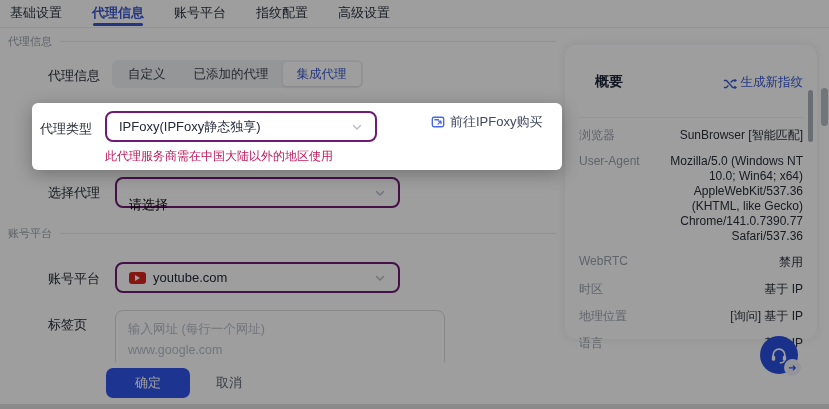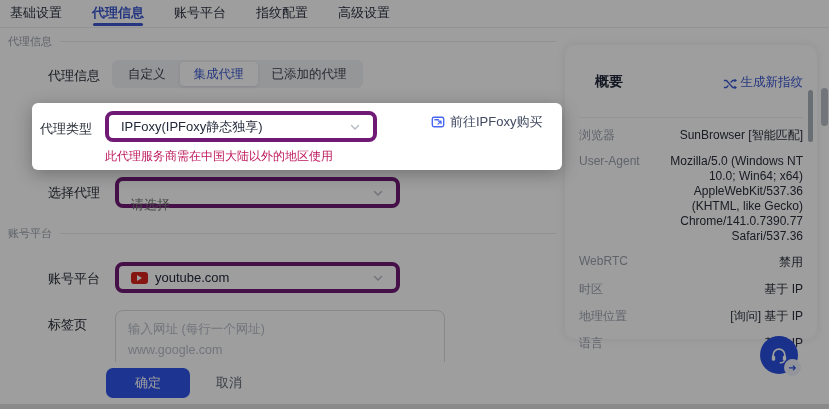--- a/index.html
+++ b/index.html
@@ -17,25 +17,25 @@
   .sec i{display:block;height:1px;background:#e9ebf0;margin-left:8px;}
   .sec1{top:34px;width:548px;}
   .sec2{top:226px;width:548px;}
   .sec i{flex:1;}
   
   .flabel{position:absolute;font-size:13px;color:#272c36;z-index:1;}
   .seg{position:absolute;left:112px;top:60px;height:28px;background:#f1f2f5;border-radius:6px;
        display:inline-flex;align-items:center;padding:0 2px;z-index:1;}
   .seg-item{font-size:12.5px;color:#3c4250;padding:0 14px;line-height:24px;border-radius:4px;cursor:pointer;white-space:nowrap;}
   .seg-item.active{background:#fff;color:#3a57cf;box-shadow:0 1px 3px rgba(30,40,80,.12);}
-  .select{position:absolute;height:31px;background:#fff;border:4px solid #701a75;border-radius:8px;
+  .select{position:absolute;height:31px;background:#fff;border:2px solid #701a75;border-radius:8px;
           box-sizing:border-box;display:flex;align-items:center;padding:0 12px;font-size:13px;color:#23293a;
           cursor:pointer;z-index:1;}
   .select .val{flex:1;white-space:nowrap;overflow:hidden;}
-  .select .ph{color:#737373;margin-top:25px;}
+  .select .ph{color:#000000;margin-top:25px;}
   .chev{flex:none;margin-left:8px;}
   .sel-proxy{left:115px;top:177px;width:285px;}
   .sel-platform{left:115px;top:262px;width:285px;}
   .yt{display:inline-block;width:17px;height:12px;background:#d9251c;border-radius:3px;position:relative;margin-right:7px;flex:none;}
   .yt::after{content:"";position:absolute;left:6px;top:3px;border-left:5px solid #fff;border-top:3px solid transparent;border-bottom:3px solid transparent;}
   textarea.urls{position:absolute;left:115px;top:310px;width:330px;height:86px;box-sizing:border-box;
         border:1px solid #d8dbe2;border-radius:8px;padding:8px 12px;font-family:"Liberation Sans",sans-serif;
         font-size:12.5px;line-height:21px;color:#23293a;resize:none;outline:none;background:#fff;z-index:1;}
   textarea.urls::placeholder{color:#b8bdc7;}
   
@@ -93,22 +93,22 @@
   </nav>
 
   <div class="sec sec1">
     <span>代理信息</span>
       <i></i>
   </div>
 
   <label class="flabel" style="left:48px;top:67px;">代理信息</label>
   <div class="seg">
     <div class="seg-item">自定义</div>
+    <div class="seg-item">已添加的代理</div>
     <div class="seg-item active">集成代理</div>
-    <div class="seg-item">已添加的代理</div>
   </div>
 
   <label class="flabel" style="left:48px;top:184px;">选择代理</label>
   <div class="select sel-proxy">
     <span class="val ph">请选择</span>
     <svg class="chev" width="12" height="12" viewBox="0 0 12 12">
         <path d="M2.5 4.5 L6 8 L9.5 4.5" fill="none" stroke="#b6bac4" stroke-width="1.4" stroke-linecap="round"></path>
       </svg>
   </div>
 

